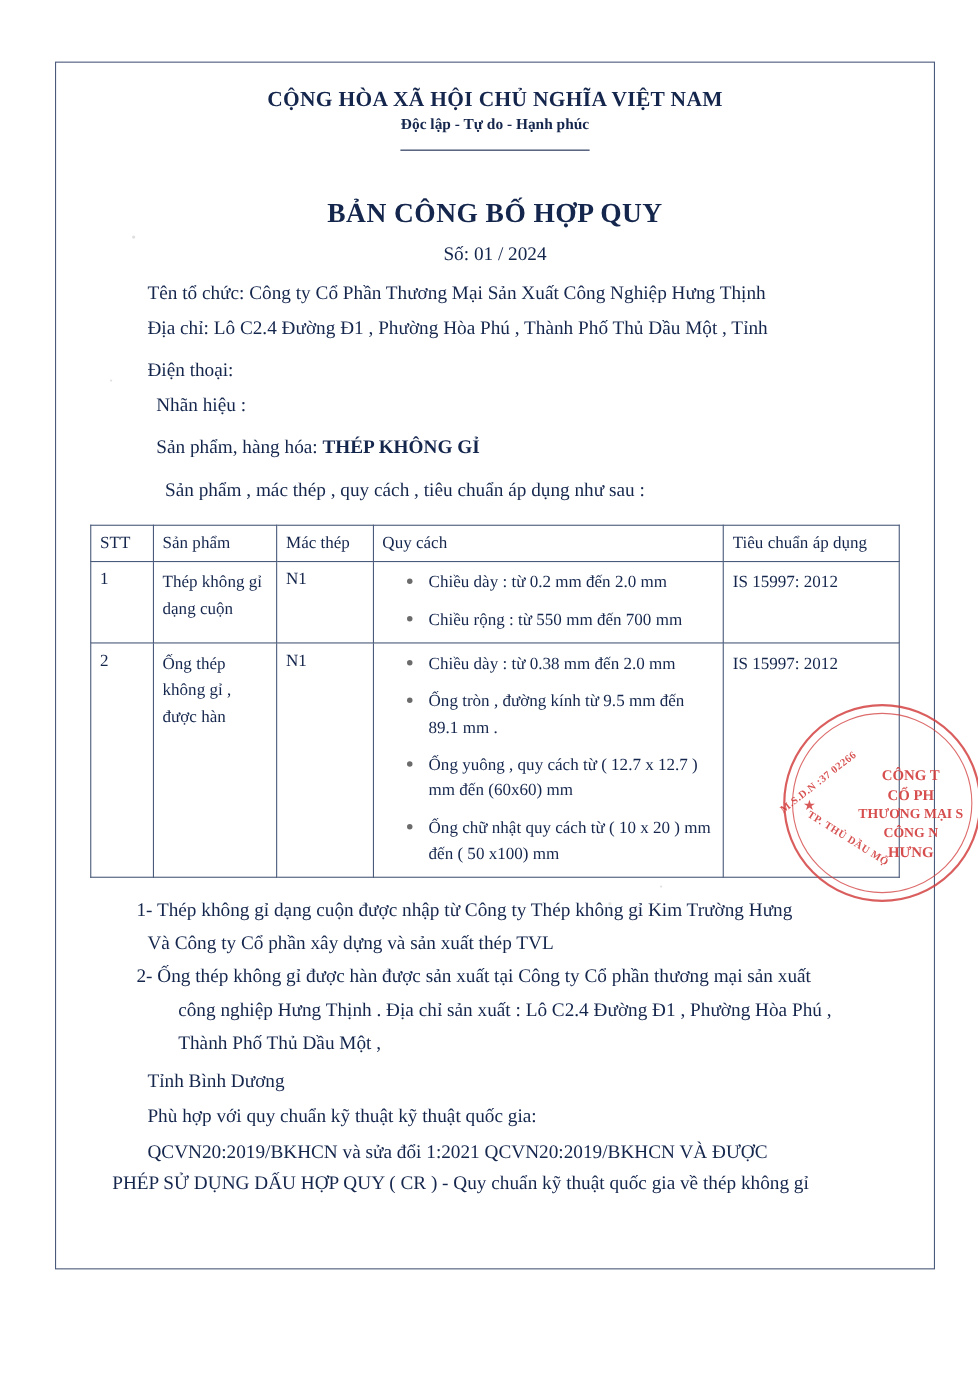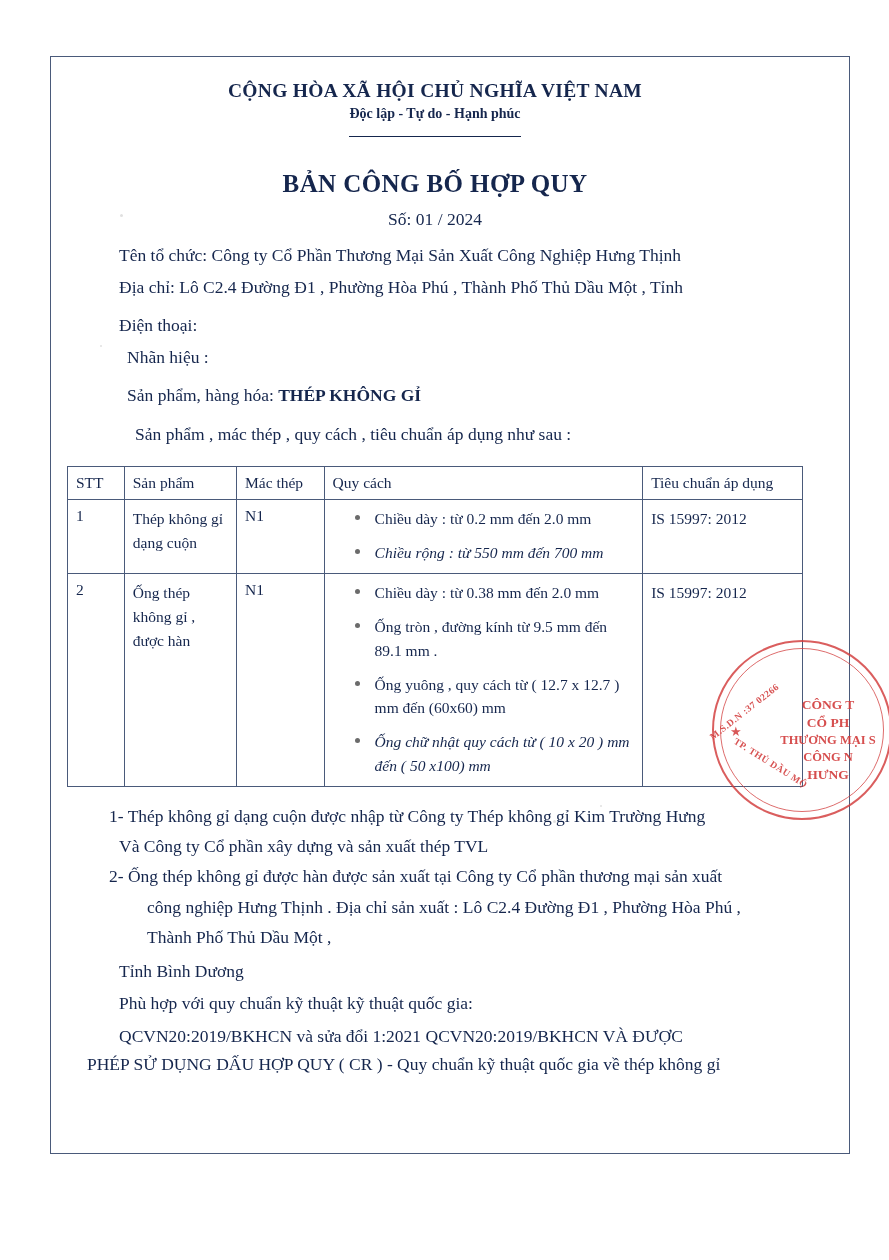--- a/index.html
+++ b/index.html
@@ -22,21 +22,21 @@
   .doc-frame {
     position: absolute;
     left: 50px;
     top: 56px;
     width: 800px;
     height: 1098px;
     border: 1.5px solid #4a5a7a;
   }
   .doc-inner {
     position: absolute;
-    left: 43px;
+    left: 58px;
     top: 62px;
     width: 784px;
     height: 1086px;
     padding: 10px 24px 0 24px;
   }
   .center { text-align: center; }
   .national-title {
     font-size: 19.5px;
     font-weight: bold;
     letter-spacing: 0.3px;
@@ -49,21 +49,21 @@
     color: #15264d;
     margin-top: 4px;
     display: inline-block;
     border-bottom: 1.3px solid #15264d;
     padding-bottom: 14px;
   }
   .main-title {
     font-size: 25px;
     font-weight: bold;
     color: #15264d;
-    margin-top: 33px;
+    margin-top: 44px;
     letter-spacing: 0.4px;
   }
   .doc-number {
     font-size: 17.5px;
     color: #15264d;
     margin-top: 11px;
   }
   .body-line {
     font-size: 17.5px;
     color: #15264d;
@@ -103,21 +103,21 @@
     margin: 0;
     padding-left: 20px;
     list-style: none;
   }
   ul.bullets li {
     position: relative;
     margin: 0 0 11px 0;
     line-height: 1.5;
     padding-left: 22px;
   }
-  ul.bullets li:last-child { margin-bottom: 2px; font-style: italic; }
+  ul.bullets li:last-child { margin-bottom: 2px; }
   ul.bullets li::before {
     content: "";
     position: absolute;
     left: 2px;
     top: 8px;
     width: 5px;
     height: 5px;
     border-radius: 50%;
     background: #6b6b6b;
   }

